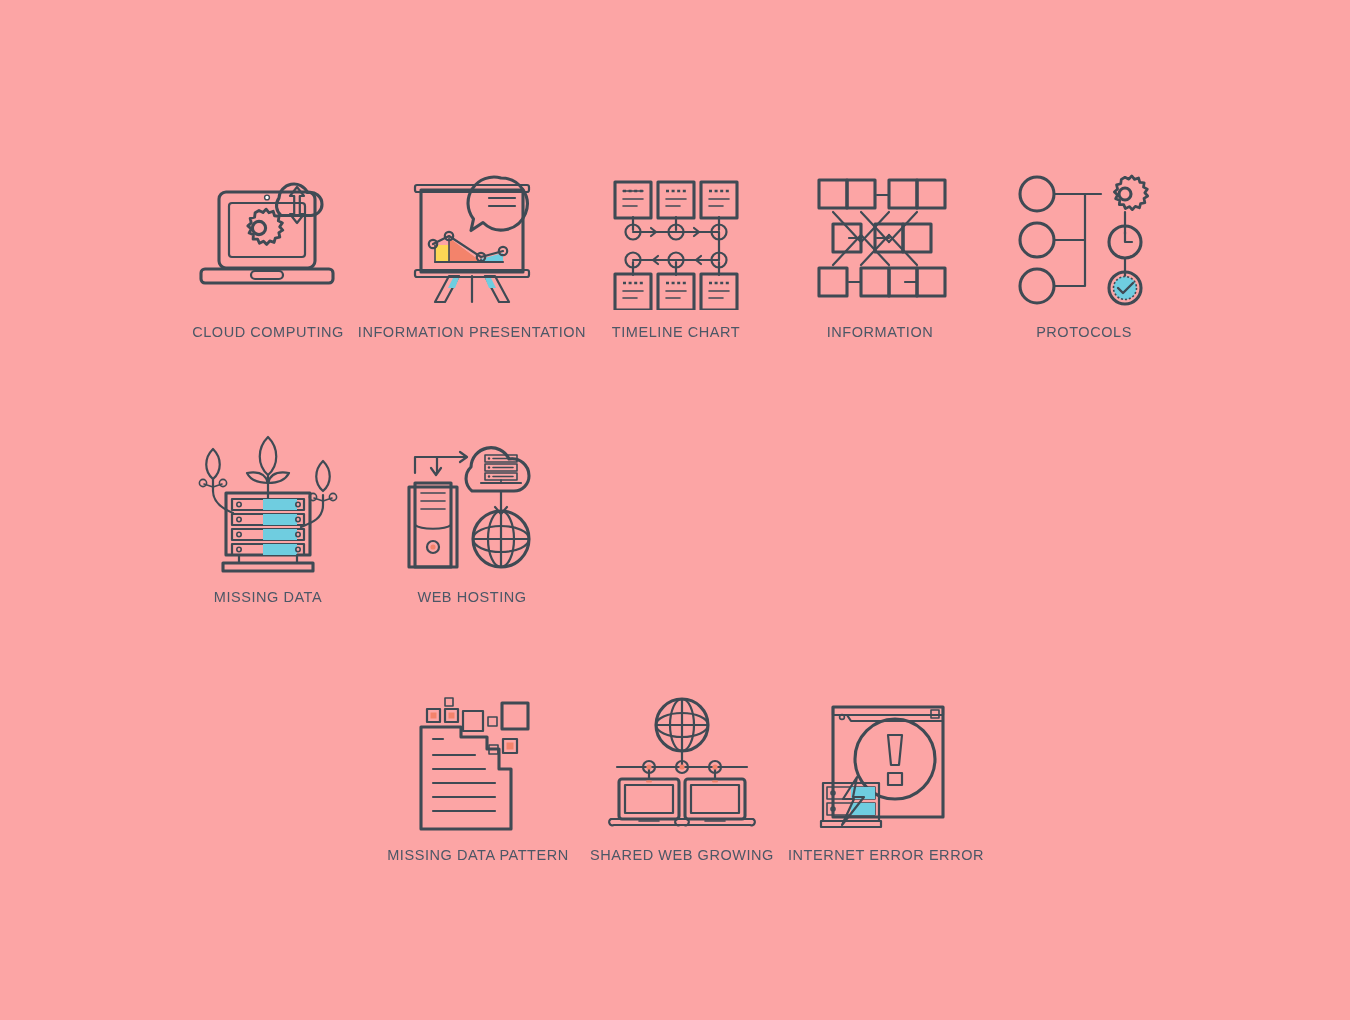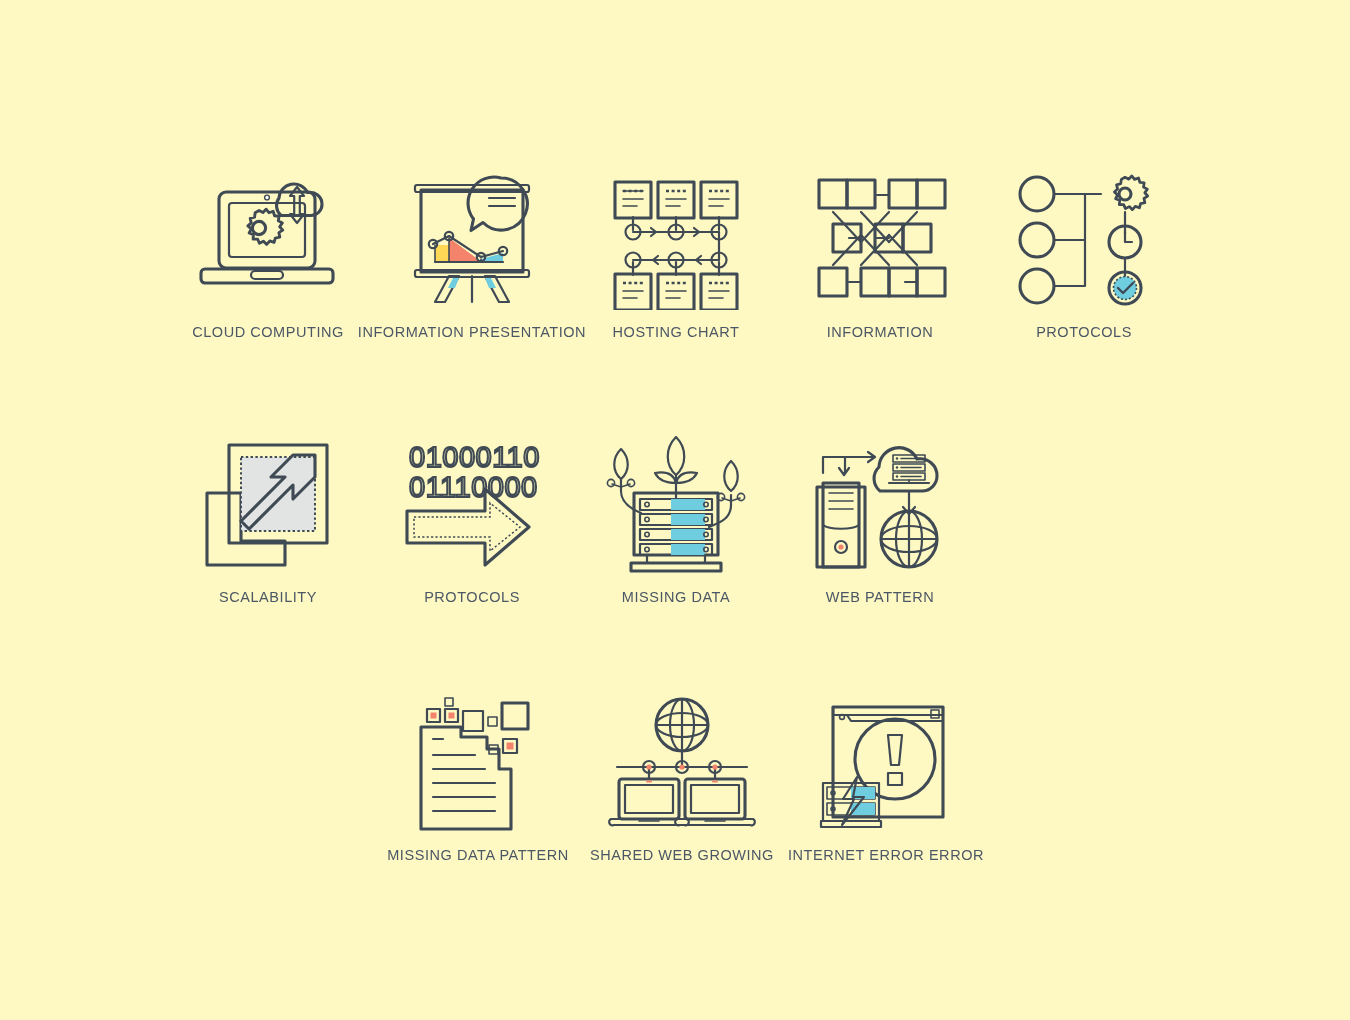--- a/index.html
+++ b/index.html
@@ -100,21 +100,21 @@
     fill: none;
     stroke: #3f4a54;
     stroke-width: 1.6;
     stroke-linecap: round;
     stroke-linejoin: round;
   }
 </style>
 </head>
 <body>
 
-<div id="sheet" style="background: #fef9c3;">
+<div id="sheet" style="background: #fca5a5;">
   <div class="icon-grid">
 
     <div class="icon-row">
 
       <div class="icon-cell">
         <div class="icon-art">
           <svg viewBox="0 0 150 140">
 
             <rect x="26" y="22" width="96" height="76" rx="7" fill="#6fcde0" class="ln"></rect>
             <rect x="36" y="33" width="76" height="54" rx="3" fill="#ffffff" class="ln-thin"></rect>
@@ -219,21 +219,21 @@
               <path d="M65 121 h20 M65 128 h14" class="ln-hair"></path>
               <path d="M65 113 h20" stroke="#3f4a54" stroke-width="2.6" stroke-dasharray="3 2.6" fill="none"></path>
             </g>
             <g>
               <rect x="100" y="104" width="36" height="36" fill="#ffffff" class="ln"></rect>
               <path d="M108 121 h20 M108 128 h14" class="ln-hair"></path>
               <path d="M108 113 h20" stroke="#3f4a54" stroke-width="2.6" stroke-dasharray="3 2.6" fill="none"></path>
             </g>
           </svg>
         </div>
-        <div class="icon-label">HOSTING CHART</div>
+        <div class="icon-label">TIMELINE CHART</div>
       </div>
 
       <div class="icon-cell">
         <div class="icon-art">
           <svg viewBox="0 0 150 140">
 
             <g class="ln-thin">
               <path d="M28 42 l28 30"></path>
               <path d="M56 42 l28 30"></path>
               <path d="M84 42 l-28 30"></path>
@@ -292,48 +292,21 @@
           </svg>
         </div>
         <div class="icon-label">PROTOCOLS</div>
       </div>
     </div>
 
     <div class="row-gap"></div>
 
     <div class="icon-row">
 
-      <div class="icon-cell">
-        <div class="icon-art">
-          <svg viewBox="0 0 150 140">
-
-            <path d="M14 58 h34 v48 h44 v24 h-78 z" fill="#fdd755" class="ln"></path>
-
-            <rect x="36" y="10" width="98" height="98" fill="#ffffff" class="ln"></rect>
-
-            <rect x="48" y="22" width="74" height="74" fill="#e2e4e3" stroke="#3f4a54" stroke-width="2" stroke-dasharray="2.4 2.4"></rect>
-
-            <path d="M48 86 l44 -44 h-14 l22 -22 h22 v22 l-22 22 v-14 l-44 44 z" fill="#f3836b" class="ln"></path>
-          </svg>
-        </div>
-        <div class="icon-label">SCALABILITY</div>
-      </div>
-
-      <div class="icon-cell">
-        <div class="icon-art">
-          <svg viewBox="0 0 150 140">
-            <text x="12" y="32" font-family="Liberation Sans, sans-serif" font-size="29" letter-spacing="0.5" fill="none" stroke="#3f4a54" stroke-width="2.1">01000110</text>
-            <text x="12" y="62" font-family="Liberation Sans, sans-serif" font-size="29" letter-spacing="0.5" fill="none" stroke="#3f4a54" stroke-width="2.1">01110000</text>
-
-            <path d="M10 76 h78 v-22 l44 38 -44 38 v-22 h-78 z" fill="#6fcde0" class="ln"></path>
-            <path d="M17 82 h76 v-14 l30 24 -30 24 v-14 h-76 z" fill="none" stroke="#3f4a54" stroke-width="1.5" stroke-dasharray="2.2 2.2"></path>
-          </svg>
-        </div>
-        <div class="icon-label">PROTOCOLS</div>
-      </div>
+
 
       <div class="icon-cell">
         <div class="icon-art">
           <svg viewBox="0 0 150 140">
 
             <path d="M20 14 c9 9 9 22 0 30 c-9 -8 -9 -21 0 -30 z" fill="#fdd755" class="ln-thin"></path>
             <path d="M20 44 v12 c0 12 10 18 20 22" class="ln-thin" fill="none"></path>
             <circle cx="10" cy="48" r="3.6" fill="#ffffff" class="ln-hair"></circle>
             <circle cx="30" cy="48" r="3.6" fill="#ffffff" class="ln-hair"></circle>
             <path d="M20 52 l-9 -3 M20 52 l9 -3" class="ln-hair"></path>
@@ -419,21 +392,21 @@
             </g>
             <circle cx="36" cy="112" r="6" fill="#ffffff" class="ln-thin"></circle>
             <circle cx="36" cy="112" r="2.6" fill="#f3836b" stroke="none"></circle>
 
             <circle cx="104" cy="104" r="28" fill="#fdd755" class="ln"></circle>
             <path d="M104 76 v56 M76 104 h56" class="ln-thin"></path>
             <ellipse cx="104" cy="104" rx="13" ry="28" class="ln-thin" fill="none"></ellipse>
             <ellipse cx="104" cy="104" rx="28" ry="13" class="ln-thin" fill="none"></ellipse>
           </svg>
         </div>
-        <div class="icon-label">WEB PATTERN</div>
+        <div class="icon-label">WEB HOSTING</div>
       </div>
     </div>
 
     <div class="row-gap2"></div>
 
     <div class="icon-row row-centered">
 
       <div class="icon-cell">
         <div class="icon-art">
           <svg viewBox="0 0 150 140">

